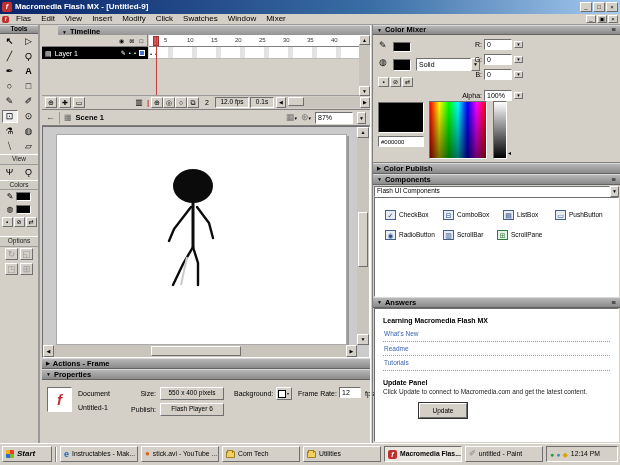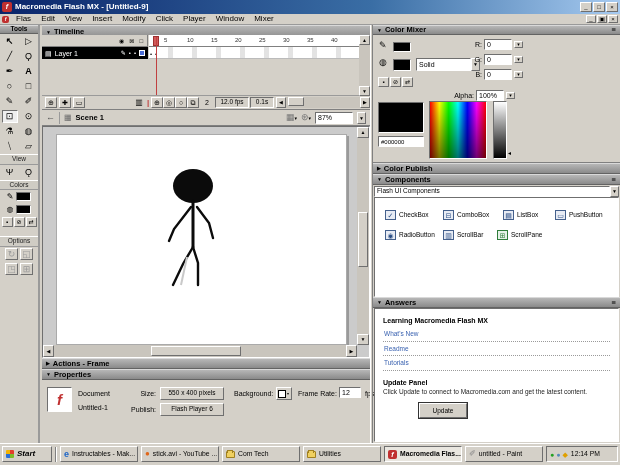--- a/index.html
+++ b/index.html
@@ -73,21 +73,21 @@
   </div>
 
   <div class="abs" style="left:0;top:14px;width:620px;height:11px;display:flex;align-items:center;border-bottom:1px solid #9a9a9a;padding-left:2px;">
     <span class="flash-ic" style="width:7px;height:7px;line-height:7px;font-size:5px;margin-right:2px;">f</span>
     <span class="menu-item">Flas</span>
     <span class="menu-item">Edit</span>
     <span class="menu-item">View</span>
     <span class="menu-item">Insert</span>
     <span class="menu-item">Modify</span>
     <span class="menu-item">Click</span>
-    <span class="menu-item">Player</span>
+    <span class="menu-item">Swatches</span>
     <span class="menu-item">Window</span>
     <span class="menu-item">Mixer</span>
     <span style="margin-left:auto;display:flex;gap:1px;margin-right:2px;">
       <span class="wbtn" style="width:10px;height:8px;line-height:6px;">_</span>
       <span class="wbtn" style="width:10px;height:8px;line-height:6px;">▣</span>
       <span class="wbtn" style="width:10px;height:8px;line-height:6px;">×</span>
     </span>
   </div>
 
   <div class="abs" style="left:0;top:25px;width:40px;height:418px;border-right:2px solid #9a9a9a;background:#d4d0c8;">
@@ -197,21 +197,21 @@
     <div class="trow" style="gap:2px;">
       <span class="tool bo" style="width:13px;height:12px;color:#9a9a9a;">
           <span>◳</span>
         </span>
       <span class="tool bo" style="width:13px;height:12px;color:#9a9a9a;">
           <span>⊞</span>
         </span>
     </div>
   </div>
 
-  <div class="abs hdr" style="left:42px;top:25px;width:328px;height:14px;">
+  <div class="abs hdr" style="left:58px;top:25px;width:328px;height:14px;">
     <span style="font-size:5px;">▼</span>
     <span>Timeline</span>
   </div>
 
   <div class="abs" style="left:42px;top:35px;width:328px;height:61px;background:#d4d0c8;border-bottom:1px solid #9a9a9a;">
 
     <div class="abs" style="left:0;top:0;width:106px;height:12px;border-right:1px solid #808080;border-bottom:1px solid #808080;display:flex;align-items:center;justify-content:flex-end;gap:5px;padding-right:4px;">
       <span style="font-size:6px;">◉</span>
       <span style="font-size:6px;">⊠</span>
       <span style="font-size:6px;">□</span>
@@ -389,21 +389,21 @@
     <span class="rgbrow" style="left:85px;top:19px;">
       <label>G:</label>
       <input class="field" style="width: 28px;" value="0">
       <span class="ddbtn">▾</span>
     </span>
     <span class="rgbrow" style="left:85px;top:34px;">
       <label>B:</label>
       <input class="field" style="width: 28px;" value="0">
       <span class="ddbtn">▾</span>
     </span>
-    <span class="rgbrow" style="left:70px;top:55px;">
+    <span class="rgbrow" style="left:78px;top:55px;">
       <label style="width:31px;">Alpha:</label>
       <input class="field" style="width: 28px;" value="100%">
       <span class="ddbtn">▾</span>
     </span>
     <span class="abs bi" style="left:5px;top:67px;width:46px;height:31px;background:#000;"></span>
     <span class="abs field" style="left:5px;top:101px;width:46px;height:11px;display:inline-flex;align-items:center;font-size:6px;">#000000</span>
     <span class="abs bi" style="left:56px;top:66px;width:58px;height:58px;background:
           linear-gradient(to bottom,rgba(255,255,255,0) 0%,rgba(0,0,0,0.55) 100%),
           linear-gradient(to right,#ff0000,#ffff00,#00ff00,#00ffff,#0000ff,#ff00ff,#ff0000);"></span>
     <span class="abs bi" style="left:120px;top:66px;width:14px;height:58px;background:linear-gradient(#fff,#000);"></span>

